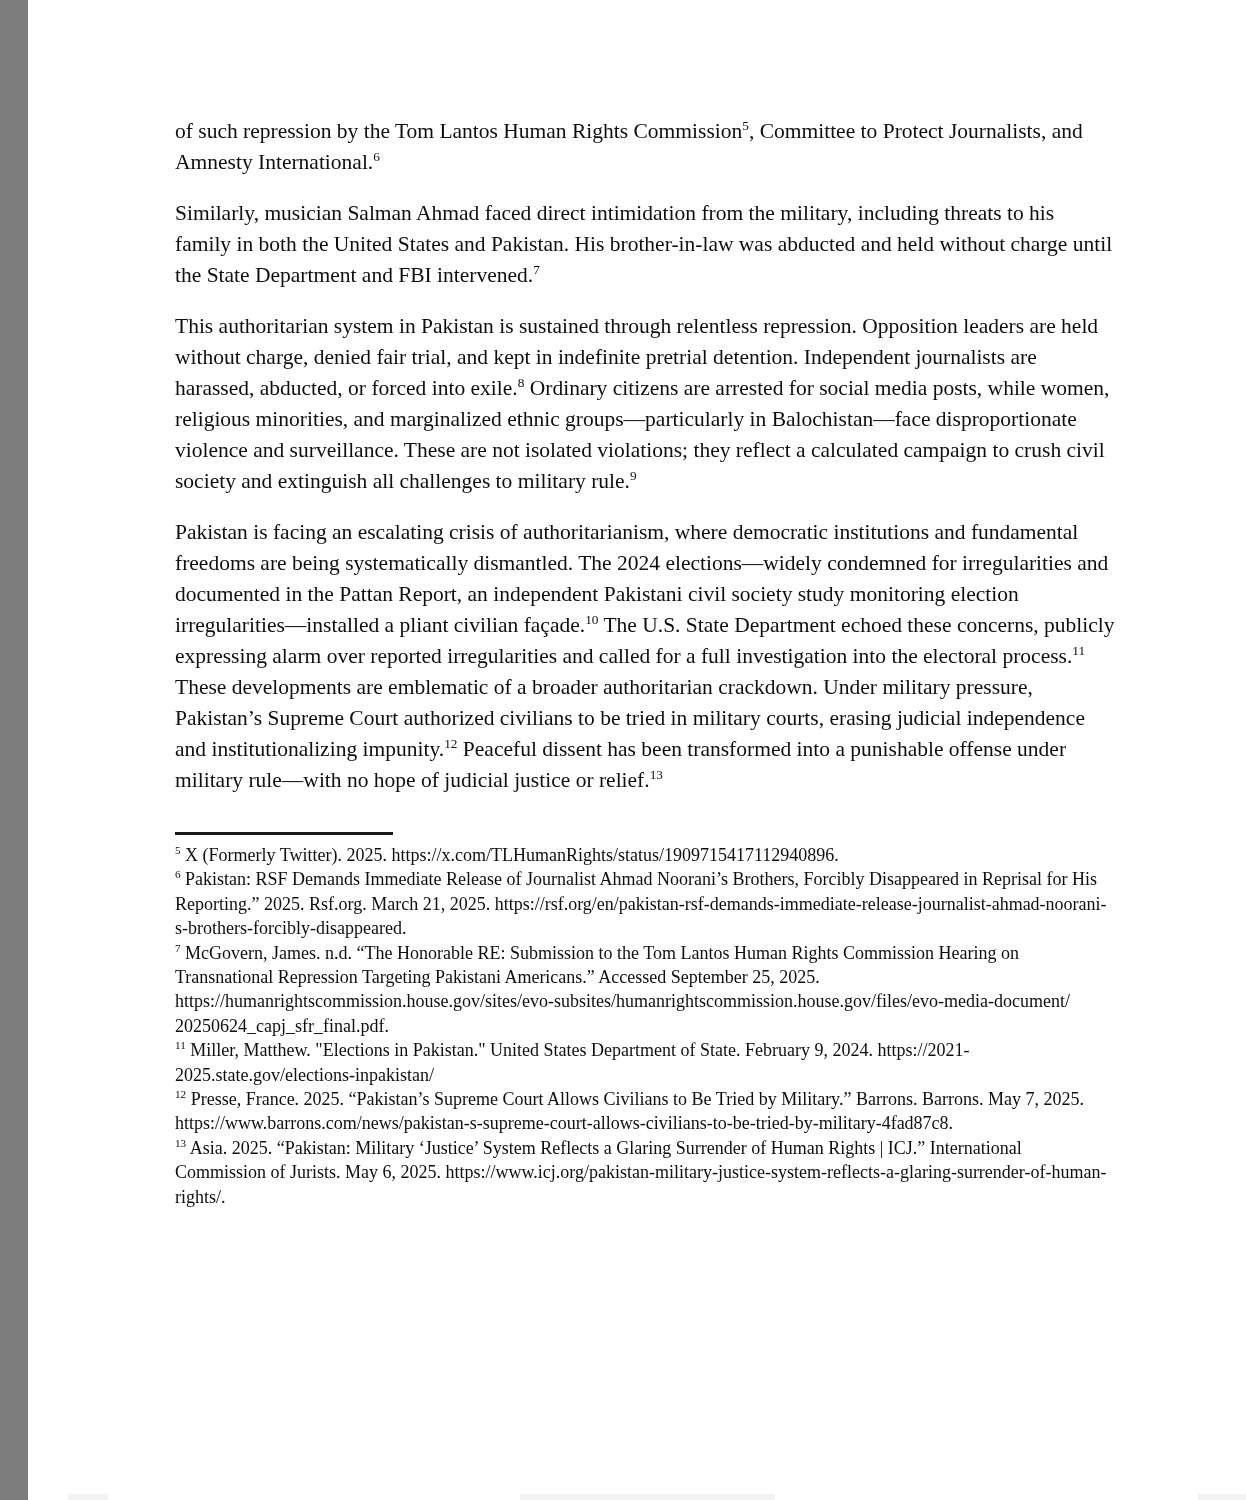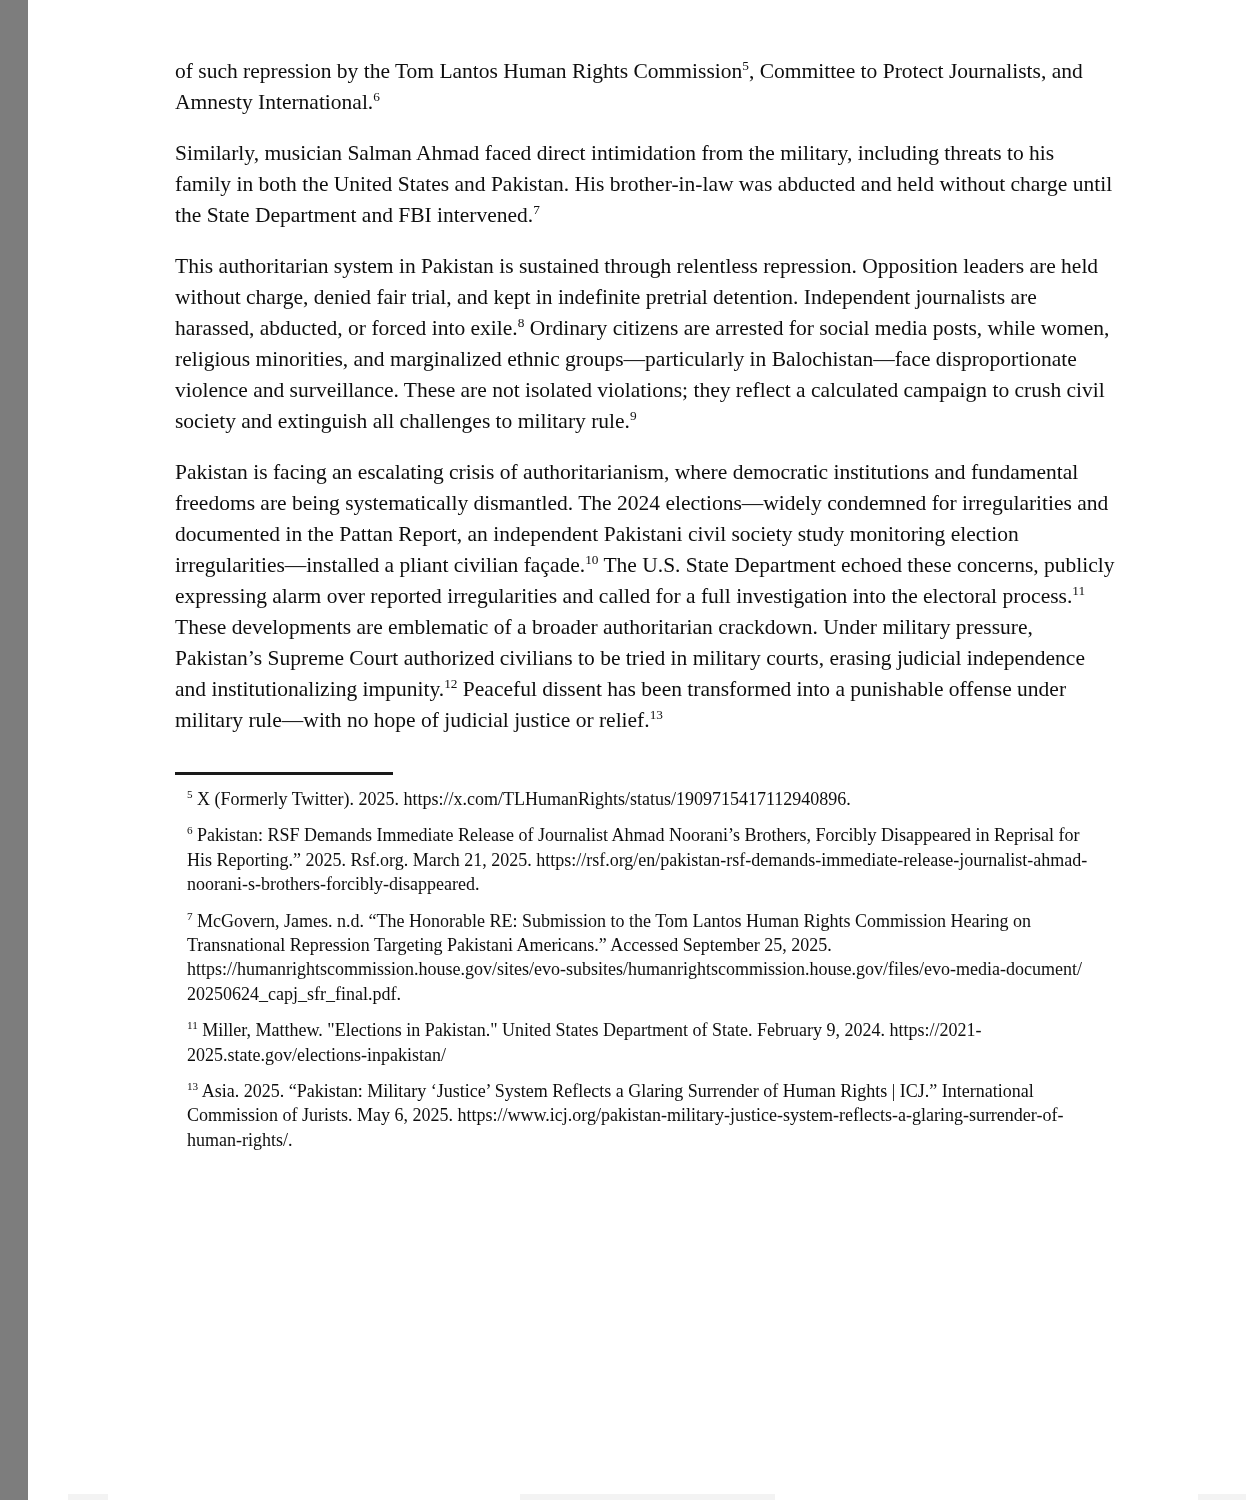--- a/index.html
+++ b/index.html
@@ -19,21 +19,21 @@
     position: absolute;
     left: 0; top: 0;
     width: 28px; height: 1500px;
     background: #7d7d7d;
   }
   .doc-page {
     position: absolute;
     left: 175px;
     top: 0;
     width: 940px;
-    padding-top: 56px;
+    padding-top: 116px;
   }
   .body-text p.para {
     margin: 0 0 20px 0;
     font-size: 21.5px;
     line-height: 31px;
     text-align: left;
   }
   sup {
     font-size: 0.62em;
     line-height: 0;
@@ -44,21 +44,21 @@
     height: 0;
     border-top: 3px solid #1a1a1a;
     margin: 36px 0 8px 0;
   }
   .footnotes {
     font-size: 18px;
     line-height: 24.4px;
     overflow-wrap: break-word;
   }
   .footnotes .footnote {
-    margin: 12px;
+    margin: 0;
   }
   .bottom-smudge {
     position: absolute;
     height: 6px;
     bottom: 0;
     background: #f3f3f3;
   }
 </style>
 </head>
 <body>
@@ -71,19 +71,20 @@
       <p class="para"><span>Similarly, musician Salman Ahmad faced direct intimidation from the military, including threats to his family in both the United States and Pakistan. His brother-in-law was abducted and held without charge until the State Department and FBI intervened.</span><sup>7</sup></p>
       <p class="para"><span>This authoritarian system in Pakistan is sustained through relentless repression. Opposition leaders are held without charge, denied fair trial, and kept in indefinite pretrial detention. Independent journalists are harassed, abducted, or forced into exile.</span><sup>8</sup><span> Ordinary citizens are arrested for social media posts, while women, religious minorities, and marginalized ethnic groups—particularly in Balochistan—face disproportionate violence and surveillance. These are not isolated violations; they reflect a calculated campaign to crush civil society and extinguish all challenges to military rule.</span><sup>9</sup></p>
       <p class="para"><span>Pakistan is facing an escalating crisis of authoritarianism, where democratic institutions and fundamental freedoms are being systematically dismantled. The 2024 elections—widely condemned for irregularities and documented in the Pattan Report, an independent Pakistani civil society study monitoring election irregularities—installed a pliant civilian façade.</span><sup>10</sup><span> The U.S. State Department echoed these concerns, publicly expressing alarm over reported irregularities and called for a full investigation into the electoral process.</span><sup>11</sup><span> These developments are emblematic of a broader authoritarian crackdown. Under military pressure, Pakistan’s Supreme Court authorized civilians to be tried in military courts, erasing judicial independence and institutionalizing impunity.</span><sup>12</sup><span> Peaceful dissent has been transformed into a punishable offense under military rule—with no hope of judicial justice or relief.</span><sup>13</sup></p>
     </div>
   <div class="footnote-separator"></div>
   <div class="footnotes">
       <div class="footnote"><sup>5</sup> X (Formerly Twitter). 2025. https://x.com/TLHumanRights/status/1909715417112940896.</div>
       <div class="footnote"><sup>6</sup> Pakistan: RSF Demands Immediate Release of Journalist Ahmad Noorani’s Brothers, Forcibly Disappeared in Reprisal for His Reporting.” 2025. Rsf.org. March 21, 2025. https://rsf.org/en/pakistan-rsf-demands-immediate-release-journalist-ahmad-noorani-s-brothers-forcibly-disappeared.</div>
       <div class="footnote"><sup>7</sup> McGovern, James. n.d. “The Honorable RE: Submission to the Tom Lantos Human Rights Commission Hearing on Transnational Repression Targeting Pakistani Americans.” Accessed September 25, 2025. https://humanrightscommission.house.gov/sites/evo-subsites/humanrightscommission.house.gov/files/evo-media-document/ 20250624_capj_sfr_final.pdf.</div>
       <div class="footnote"><sup>11</sup> Miller, Matthew. "Elections in Pakistan." United States Department of State. February 9, 2024. https://2021-2025.state.gov/elections-inpakistan/</div>
+      <div class="footnote"><sup>12</sup> Presse, France. 2025. “Pakistan’s Supreme Court Allows Civilians to Be Tried by Military.” Barrons. Barrons. May 7, 2025. https://www.barrons.com/news/pakistan-s-supreme-court-allows-civilians-to-be-tried-by-military-4fad87c8.</div>
       <div class="footnote"><sup>13</sup> Asia. 2025. “Pakistan: Military ‘Justice’ System Reflects a Glaring Surrender of Human Rights | ICJ.” International Commission of Jurists. May 6, 2025. https://www.icj.org/pakistan-military-justice-system-reflects-a-glaring-surrender-of-human-rights/.</div>
     </div>
 </div>
 
 <div class="bottom-smudge" style="left:68px;width:40px;"></div>
 <div class="bottom-smudge" style="left:520px;width:255px;"></div>
 <div class="bottom-smudge" style="left:1198px;width:48px;"></div>
 
 </body></html>

